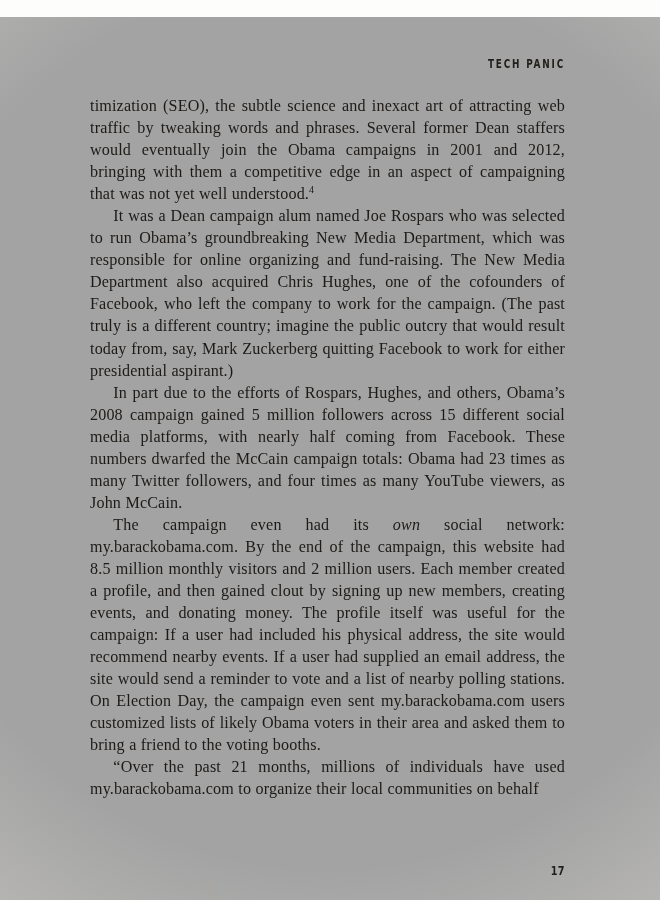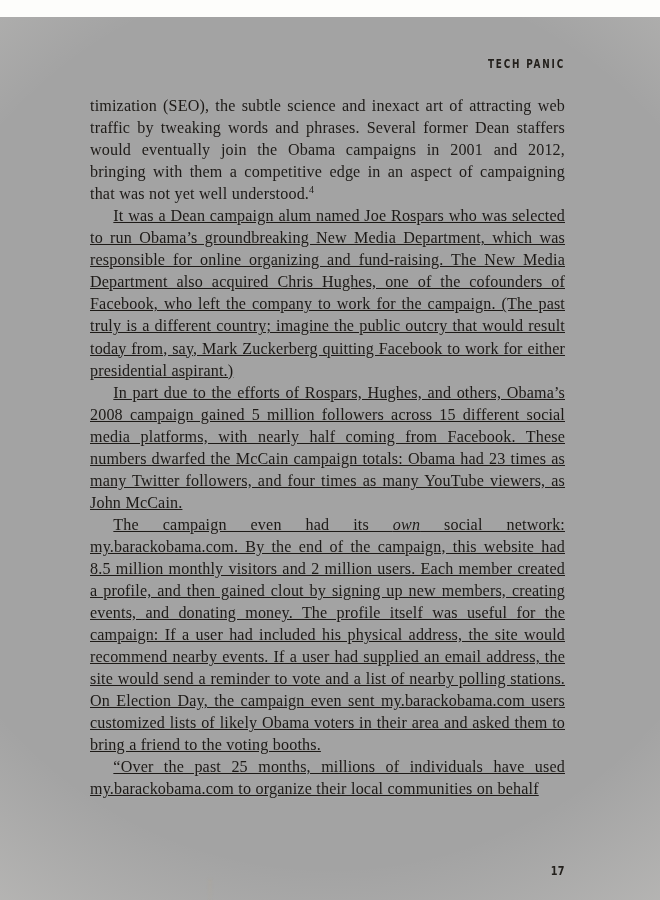--- a/index.html
+++ b/index.html
@@ -63,21 +63,20 @@
     text-align: justify;
     text-justify: inter-word;
     letter-spacing: 0.01em;
     word-spacing: 0.012em;
     color: #1d1a17;
     -webkit-font-smoothing: antialiased;
   }
 
   p.body-par.indent {
     text-indent: 1.45em;
-    text-decoration: underline;
   }
 
   p.body-par.cont {
     text-indent: 0;
   }
 
   sup.footnote-marker {
     font-size: 0.62em;
     vertical-align: super;
     line-height: 0;
@@ -126,21 +125,21 @@
   <div class="text-column">
 
     <p class="body-par cont"><span>timization (SEO), the subtle science and inexact art of attracting web traffic by tweaking words and phrases. Several former Dean staffers would eventually join the Obama campaigns in 2001 and 2012, bringing with them a competitive edge in an aspect of campaigning that was not yet well understood.</span><sup class="footnote-marker">4</sup></p>
 
     <p class="body-par indent">It was a Dean campaign alum named Joe Rospars who was selected to run Obama’s groundbreaking New Media Department, which was responsible for online organizing and fund-raising. The New Media Department also acquired Chris Hughes, one of the cofounders of Facebook, who left the company to work for the campaign. (The past truly is a different country; imagine the public outcry that would result today from, say, Mark Zuckerberg quitting Facebook to work for either presidential aspirant.)</p>
 
     <p class="body-par indent">In part due to the efforts of Rospars, Hughes, and others, Obama’s 2008 campaign gained 5 million followers across 15 different social media platforms, with nearly half coming from Facebook. These numbers dwarfed the McCain campaign totals: Obama had 23 times as many Twitter followers, and four times as many YouTube viewers, as John McCain.</p>
 
     <p class="body-par indent"><span>The campaign even had its </span><em class="emphasis">own</em><span> social network: my.barackobama.com. By the end of the campaign, this website had 8.5 million monthly visitors and 2 million users. Each member created a profile, and then gained clout by signing up new members, creating events, and donating money. The profile itself was useful for the campaign: If a user had included his physical address, the site would recommend nearby events. If a user had supplied an email address, the site would send a reminder to vote and a list of nearby polling stations. On Election Day, the campaign even sent my.barackobama.com users customized lists of likely Obama voters in their area and asked them to bring a friend to the voting booths.</span></p>
 
-    <p class="body-par indent">“Over the past 25 months, millions of individuals have used my.barackobama.com to organize their local communities on behalf</p>
+    <p class="body-par indent">“Over the past 21 months, millions of individuals have used my.barackobama.com to organize their local communities on behalf</p>
 
   </div>
 
   <div class="scan-artifact"></div>
 
   <div class="folio">17</div>
 
 </div>
 
 </body></html>

